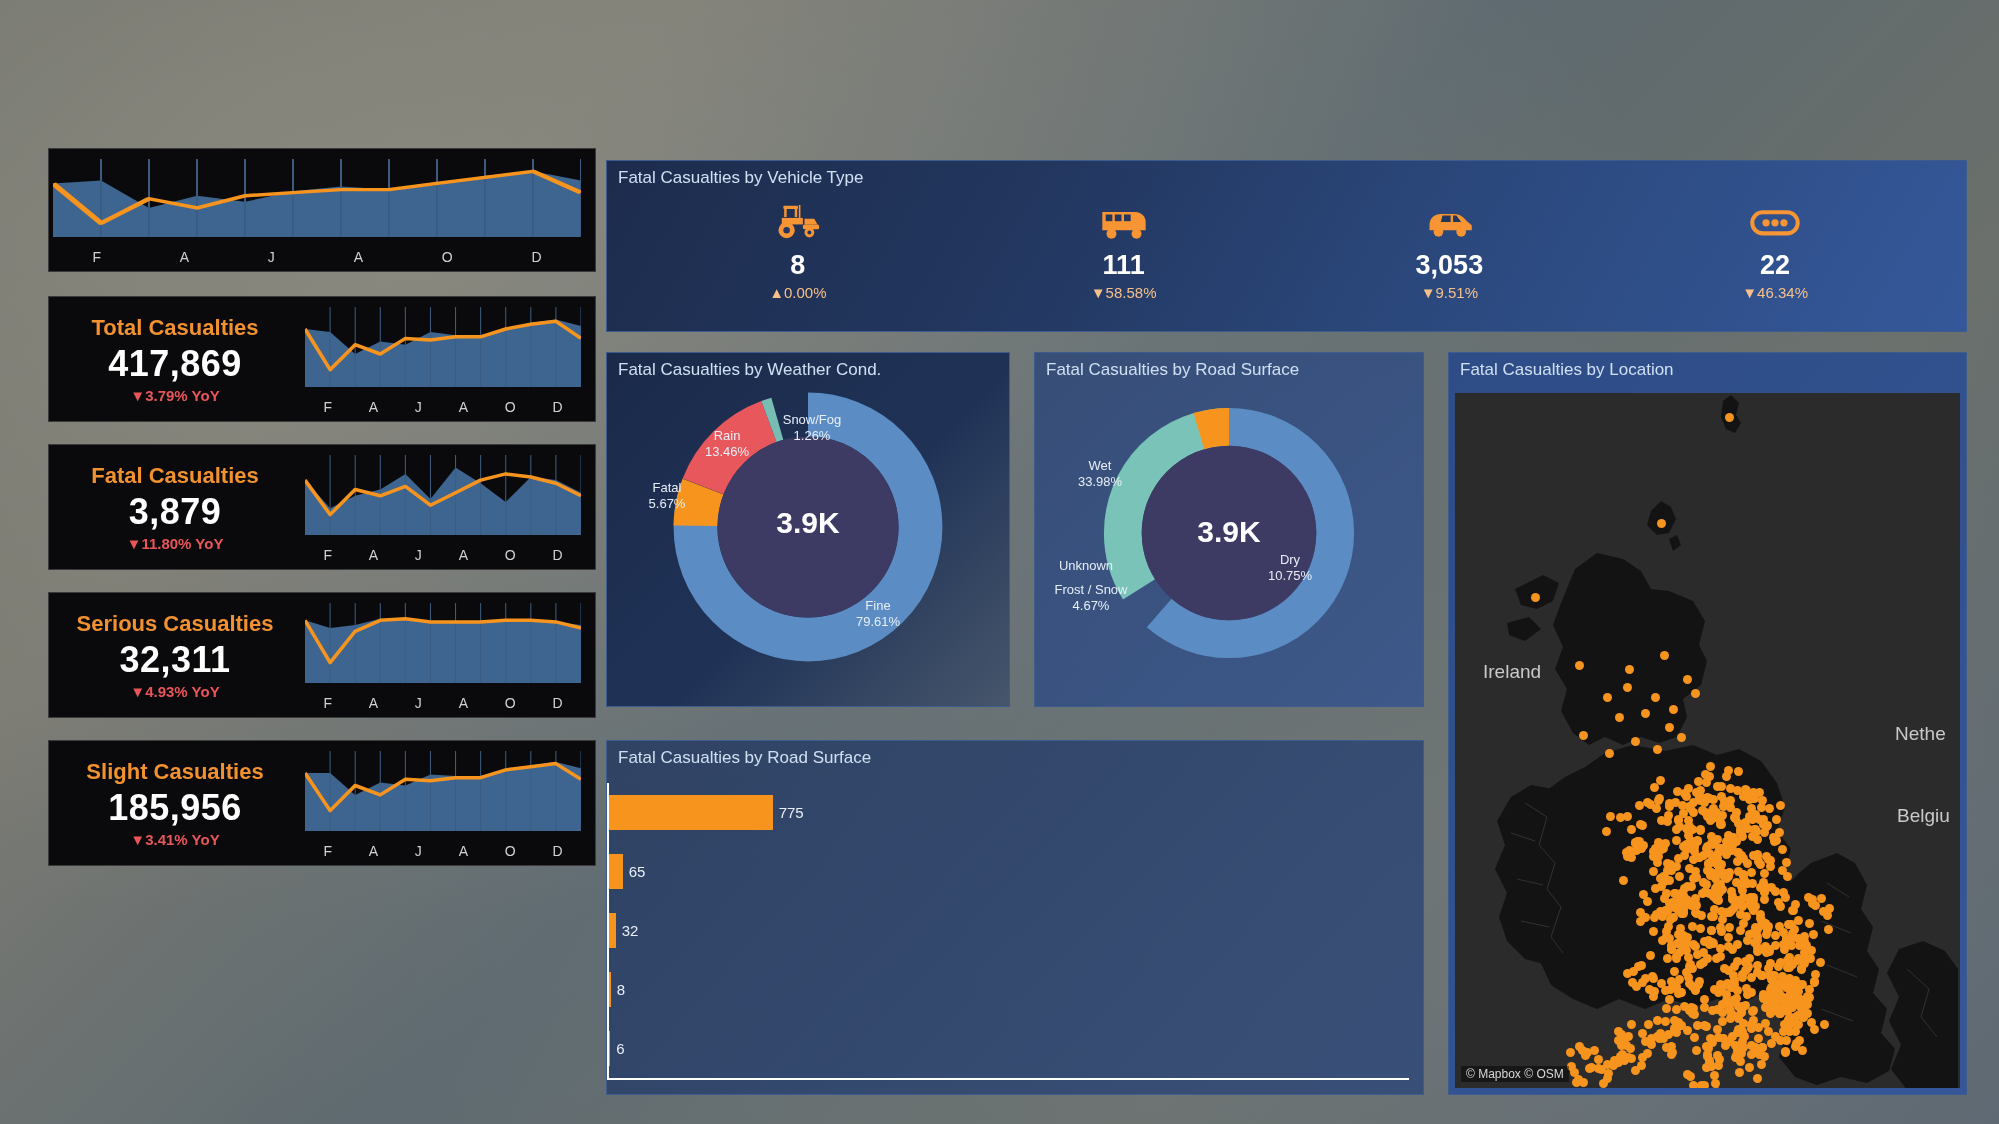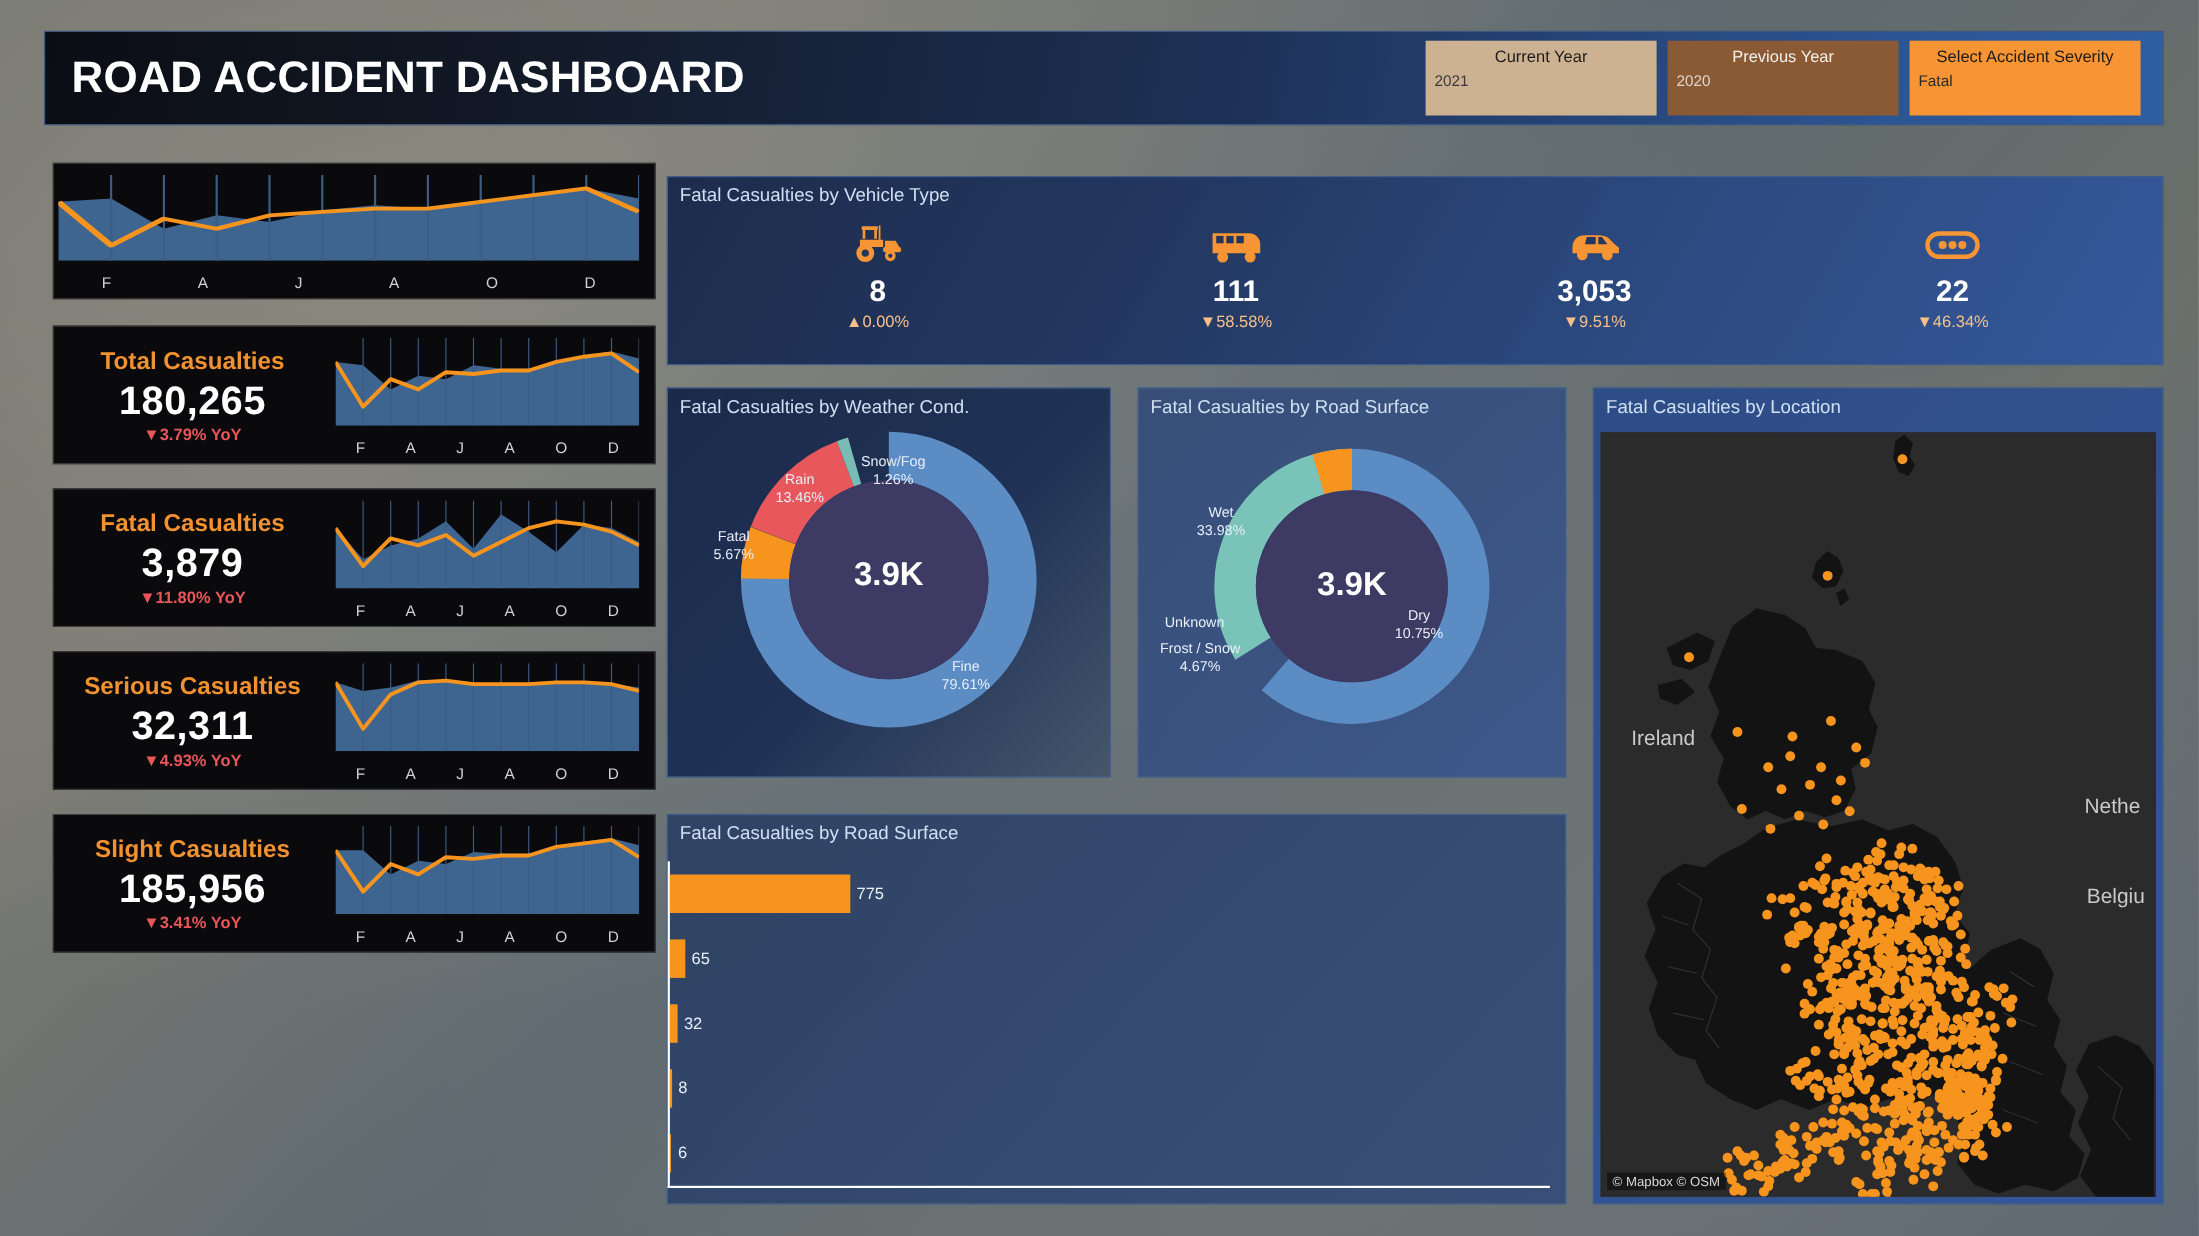--- a/index.html
+++ b/index.html
@@ -131,37 +131,20 @@
     color: #d8d8d8; font-size: 12px; background: rgba(0,0,0,.45); padding: 1px 5px;
   }
   .map-label { position: absolute; color: #c9c9c9; font-size: 19px; }
   .dot { position: absolute; width: 9px; height: 9px; border-radius: 50%; background: #f7941e; }
 </style>
 </head>
 <body>
 
 <div class="stage">
 
-  <div class="header">
-    <div class="header-title">ROAD ACCIDENT DASHBOARD</div>
-    <div class="slicers">
-      <div class="slicer cy">
-        <div class="slicer-label">Current Year</div>
-        <div class="slicer-value">2021</div>
-      </div>
-      <div class="slicer py">
-        <div class="slicer-label">Previous Year</div>
-        <div class="slicer-value">2020</div>
-      </div>
-      <div class="slicer sev">
-        <div class="slicer-label">Select Accident Severity</div>
-        <div class="slicer-value">Fatal</div>
-      </div>
-    </div>
-  </div>
 
   <div id="kpi-host">
       <div class="kpi highlight" style="top: 148px; height: 124px;">
         <div class="right">
           <svg class="spark" viewBox="0 0 268 80" preserveAspectRatio="none">
             <path d="M0.0,25.1 L24.4,22.0 L48.7,50.2 L73.1,37.7 L97.5,43.9 L121.8,33.0 L146.2,28.3 L170.5,31.4 L194.9,26.7 L219.3,17.3 L243.6,12.6 L268.0,22.0 L268,80 L0,80 Z" fill="#3d6590"></path>
             <line x1="24.363636363636363" y1="0" x2="24.363636363636363" y2="80" stroke="#3c5d82" stroke-width="1"></line>
             <line x1="48.72727272727273" y1="0" x2="48.72727272727273" y2="80" stroke="#3c5d82" stroke-width="1"></line>
             <line x1="73.09090909090908" y1="0" x2="73.09090909090908" y2="80" stroke="#3c5d82" stroke-width="1"></line>
             <line x1="97.45454545454545" y1="0" x2="97.45454545454545" y2="80" stroke="#3c5d82" stroke-width="1"></line>
@@ -180,21 +163,21 @@
             <span>J</span>
             <span>A</span>
             <span>O</span>
             <span>D</span>
           </div>
         </div>
       </div>
       <div class="kpi" style="top: 296px; height: 126px;">
         <div class="left">
           <div class="kpi-title">Total Casualties</div>
-          <div class="kpi-value">180,265</div>
+          <div class="kpi-value">417,869</div>
           <div class="kpi-delta">▼3.79% YoY</div>
         </div>
         <div class="right">
           <svg class="spark" viewBox="0 0 268 80" preserveAspectRatio="none">
             <path d="M0.0,22.0 L24.4,25.1 L48.7,47.0 L73.1,34.5 L97.5,37.7 L121.8,25.1 L146.2,28.3 L170.5,28.3 L194.9,22.0 L219.3,15.7 L243.6,12.6 L268.0,18.9 L268,80 L0,80 Z" fill="#3d6590"></path>
             <line x1="24.363636363636363" y1="0" x2="24.363636363636363" y2="80" stroke="#3c5d82" stroke-width="1"></line>
             <line x1="48.72727272727273" y1="0" x2="48.72727272727273" y2="80" stroke="#3c5d82" stroke-width="1"></line>
             <line x1="73.09090909090908" y1="0" x2="73.09090909090908" y2="80" stroke="#3c5d82" stroke-width="1"></line>
             <line x1="97.45454545454545" y1="0" x2="97.45454545454545" y2="80" stroke="#3c5d82" stroke-width="1"></line>
             <line x1="121.81818181818181" y1="0" x2="121.81818181818181" y2="80" stroke="#3c5d82" stroke-width="1"></line>
@@ -407,21 +390,21 @@
   <div class="panel" id="roadsurface-donut-panel">
     <div class="panel-title">Fatal Casualties by Road Surface</div>
     <div class="donut-wrap">
       <svg viewBox="0 0 300 300" width="280" height="270" style="position:absolute;left:50%;top:18px;transform:translateX(-50%)">
         <circle cx="150" cy="150" r="118" fill="none" stroke="#5b8cc4" stroke-width="42" stroke-dasharray="454.9 286.5" stroke-dashoffset="0" transform="rotate(-90 150 150)"></circle>
         <circle cx="150" cy="150" r="118" fill="none" stroke="#79c3b8" stroke-width="42" stroke-dasharray="251.9 489.5" stroke-dashoffset="-489.5" transform="rotate(-90 150 150)"></circle>
         <circle cx="150" cy="150" r="118" fill="none" stroke="#f7941e" stroke-width="42" stroke-dasharray="34.6 706.8" stroke-dashoffset="-706.8" transform="rotate(-90 150 150)"></circle>
         <circle cx="150" cy="150" r="97" fill="#3d3a63"></circle>
       </svg>
       <div class="donut-center" style="top:152px">3.9K</div>
-      <div class="dlabel" style="left:32px;top:78px;width:86px">
+      <div class="dlabel" style="left:22px;top:78px;width:86px">
         <span>Wet</span><br><span>33.98%</span>
       </div>
       <div class="dlabel" style="left:6px;top:178px;width:90px">
         <span>Unknown</span>
       </div>
       <div class="dlabel" style="left:6px;top:202px;width:100px">
         <span>Frost / Snow</span><br><span>4.67%</span>
       </div>
       <div class="dlabel" style="left:212px;top:172px;width:86px">
         <span>Dry</span><br><span>10.75%</span>

